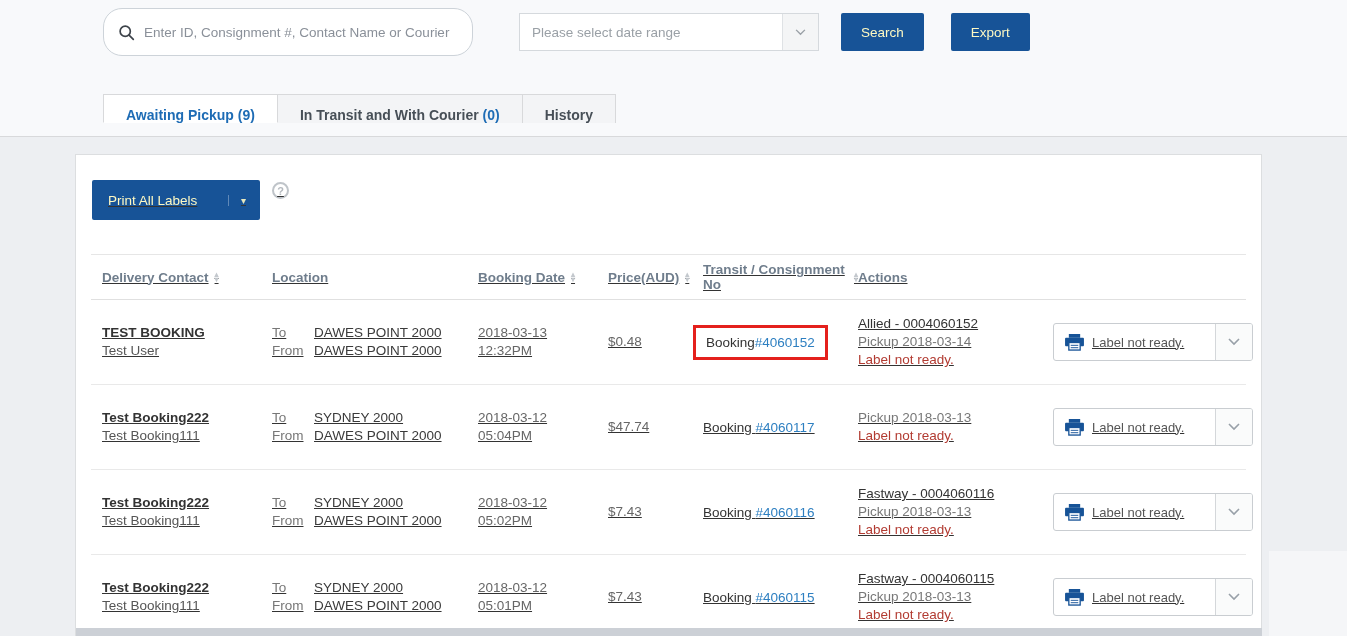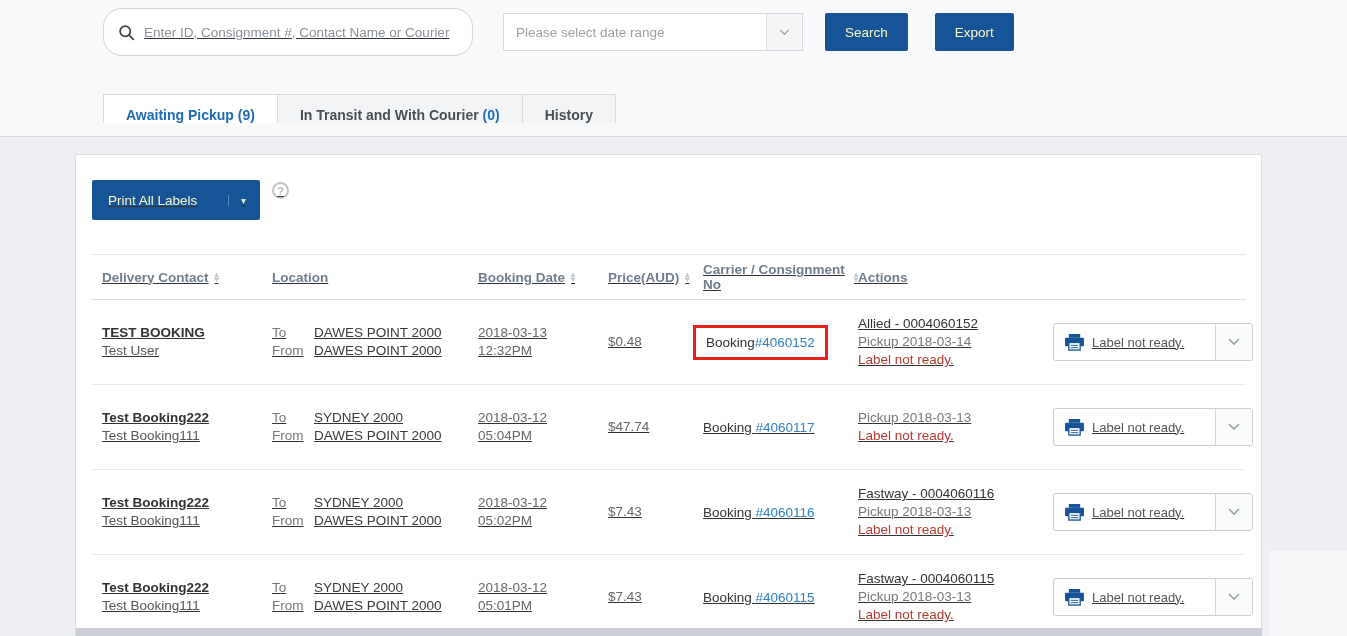--- a/index.html
+++ b/index.html
@@ -15,29 +15,29 @@
     --link:#2d7fc1;
     --tab-active:#1e6cb5;
     --danger:#b23b32;
     --highlight:#e4201c;
     --header-text:#6f7d8c;
   }
   
   .top-wrap { background:#f8f9fb; padding:8px 0 38px 103px; display:flex; align-items:center; }
   .search-box{
     width:370px; height:48px; background:#fff; border:1px solid #cdd3d9;
-    border-radius:19px; display:flex; align-items:center; padding:0 14px; gap:9px;text-decoration:underline;
+    border-radius:19px; display:flex; align-items:center; padding:0 14px; gap:9px;
   }
   .search-box input{
     border:none; outline:none; flex:1; font-size:13.5px; color:#333; background:transparent;
     font-family:"Liberation Sans", sans-serif;
   }
   .search-box input::placeholder{ color:#8a9099; }
   .date-select{
-    margin-left:30px; width:300px; height:38px; background:#fff; border:1px solid #d5d9dd;
+    margin-left:46px; width:300px; height:38px; background:#fff; border:1px solid #d5d9dd;
     display:flex; align-items:center; cursor:pointer;
   }
   .date-select .ph{ flex:1; padding:0 12px; font-size:13.5px; color:#9aa0a6; }
   .date-select .caret-seg{
     width:36px; height:100%; border-left:1px solid #dfe2e5; background:#f4f5f6;
     display:flex; align-items:center; justify-content:center;
   }
   .btn-primary{
     background:var(--accent); color:#fef9c3; border:none; height:38px; padding:0 20px;
     font-size:13.5px; border-radius:2px; cursor:pointer; font-family:"Liberation Sans", sans-serif;
@@ -188,21 +188,21 @@
             </span>
         </div>
         <div class="th">
           <span>Price(AUD)</span>
           <span class="sort-both">
               <span>▴</span>
               <span>▾</span>
             </span>
         </div>
         <div class="th">
-          <span>Carrier / Consignment No</span>
+          <span>Transit / Consignment No</span>
           <span class="sort-both">
               <span>▴</span>
               <span>▾</span>
             </span>
         </div>
         <div class="th">
           <span>Actions</span>
         </div>
       </div>
 

